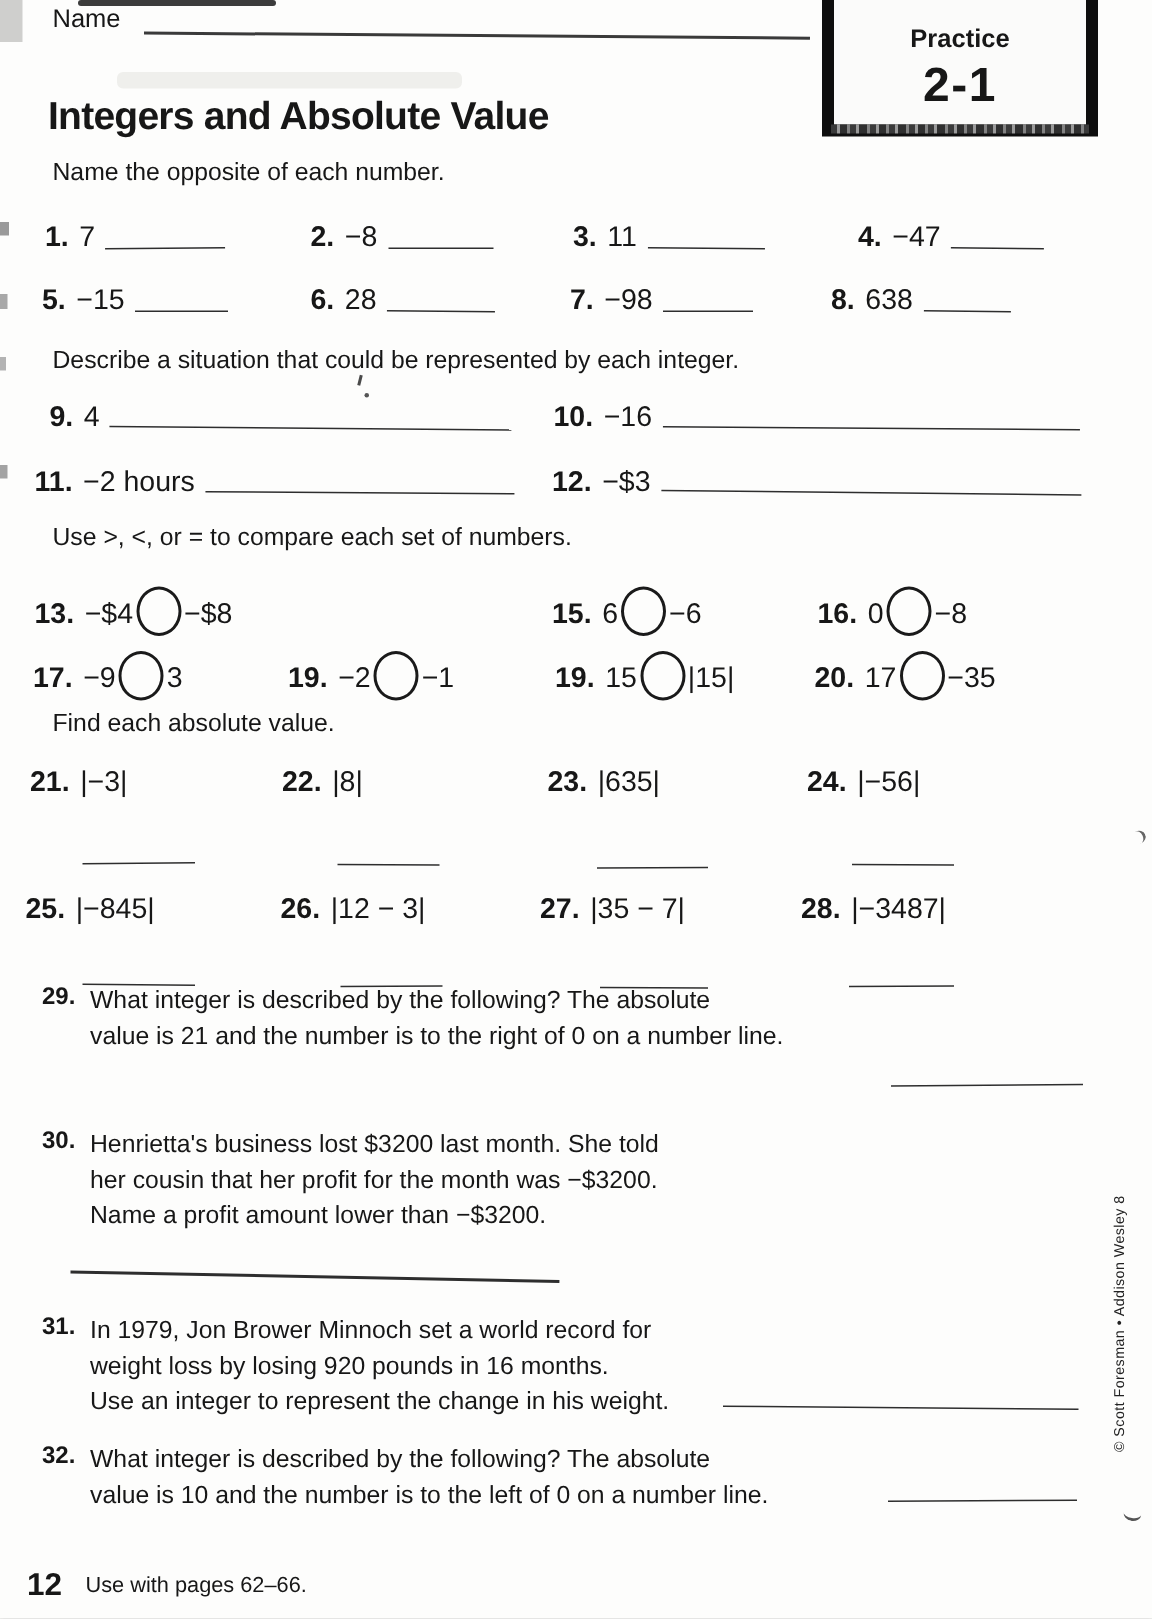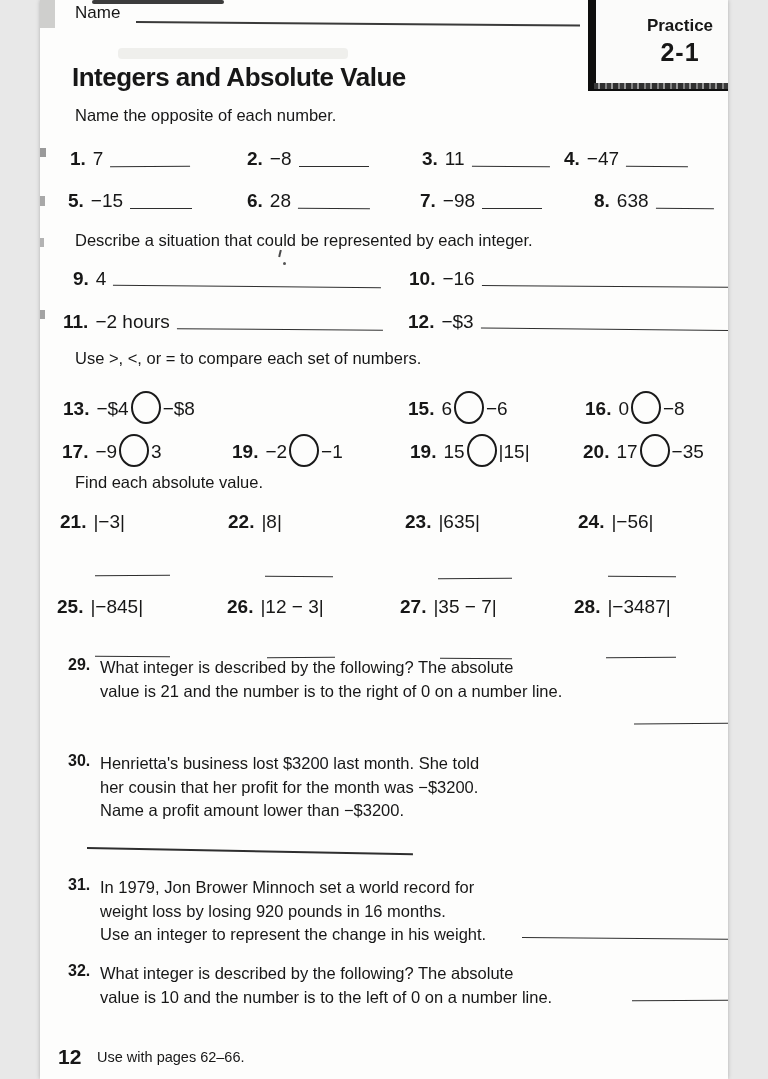--- a/index.html
+++ b/index.html
@@ -1,29 +1,29 @@
 <!DOCTYPE html>
 <html><head>
 <meta charset="utf-8">
 <style>
   html,body{margin:0;padding:0;background:#e8e8e8;}
   .page{
-    position:relative; width:688px; height:1079px; margin:0 auto;
+    position:relative; width:768px; height:1079px; margin:0 auto;
     background:#fdfdfc; overflow:hidden;
     font-family:"Liberation Sans", sans-serif; color:#171717;
     box-shadow:0 0 4px rgba(0,0,0,.25);
   }
   .name-label{position:absolute; left:35px; top:3px; font-size:17px;}
   .name-line{position:absolute; left:96px; top:21px; width:444px; border-bottom:2px solid #3a3a3a; transform:rotate(0.45deg); transform-origin:left center;}
   .practice-box{
     position:absolute; left:548px; top:-8px; width:184px; height:99px;
     border:8px solid #0e0e0e; background:#fbfbfa; box-sizing:border-box; text-align:center;
   }
   .practice-label{font-weight:700; font-size:17px; margin-top:16px;}
-  .practice-number{font-weight:700; font-size:25px; letter-spacing:1px; margin-top:2px;}
+  .practice-number{font-weight:700; font-size:32px; letter-spacing:1px; margin-top:2px;}
   .practice-speckle{position:absolute; left:-2px; right:-2px; bottom:-6px; height:6px;
     background:repeating-linear-gradient(90deg,#3a3a3a 0 4px,#9a9a9a 4px 6px,#2f2f2f 6px 11px,#828282 11px 13px);}
   .title{position:absolute; left:32px; top:62px; font-size:26px; font-weight:700; letter-spacing:-0.5px;}
   .instruction{position:absolute; font-size:16.5px;}
   .problem{position:absolute; white-space:nowrap; font-size:19px;}
   .pnum{font-weight:700; padding-right:7px;}
   .blank{display:inline-block; border-bottom:1.8px solid #2e2e2e; height:14px; margin-left:7px; vertical-align:-2px;}
   .ansline{position:absolute; border-bottom:1.8px solid #2e2e2e; height:0;}
   .circle{display:inline-block; width:26px; height:29px; border:2px solid #1a1a1a; border-radius:50%; vertical-align:-9px; margin:0 2px;}
   .wp{position:absolute;}
@@ -80,21 +80,21 @@
 
   <div class="problem" style="left:30px; top:148px;">
     <span class="pnum">1.</span><span>7</span><span class="blank" style="width:80px; transform:rotate(-0.5deg);"></span>
   </div>
   <div class="problem" style="left:207px; top:148px;">
     <span class="pnum">2.</span><span>−8</span><span class="blank" style="width:70px;"></span>
   </div>
   <div class="problem" style="left:382px; top:148px;">
     <span class="pnum">3.</span><span>11</span><span class="blank" style="width:78px; transform:rotate(0.4deg);"></span>
   </div>
-  <div class="problem" style="left:524px; top:148px;">
+  <div class="problem" style="left:572px; top:148px;">
     <span class="pnum">4.</span><span>−47</span><span class="blank" style="width:62px; transform:rotate(0.6deg);"></span>
   </div>
 
   <div class="problem" style="left:28px; top:190px;">
     <span class="pnum">5.</span><span>−15</span><span class="blank" style="width:62px;"></span>
   </div>
   <div class="problem" style="left:207px; top:190px;">
     <span class="pnum">6.</span><span>28</span><span class="blank" style="width:72px; transform:rotate(0.4deg);"></span>
   </div>
   <div class="problem" style="left:380px; top:190px;">

